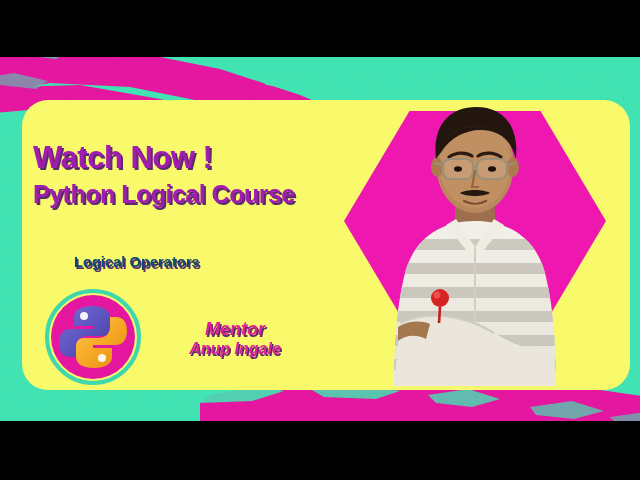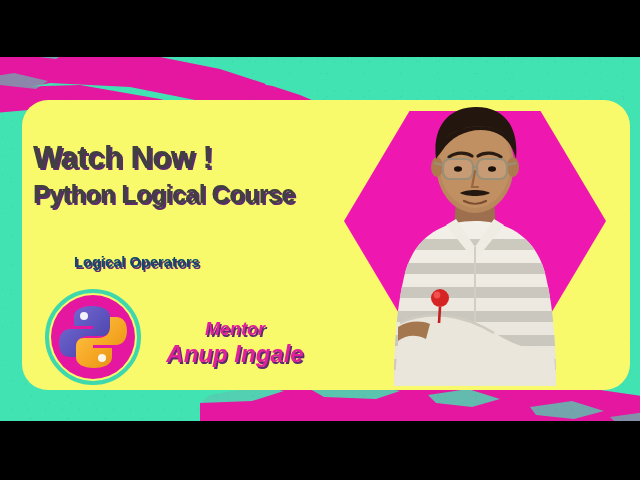--- a/index.html
+++ b/index.html
@@ -67,21 +67,21 @@
   
   #text-block {
     position: absolute;
     left: 32px;
     top: 85px;
     width: 330px;
     z-index: 30;
   }
   .headline {
     font-weight: bold;
-    color: #404040;
+    color: #a21caf;
     letter-spacing: -0.5px;
     line-height: 1;
     white-space: nowrap;
   }
   #watch-now {
     font-size: 31px;
     text-shadow: 2px 2px 0 #5C2A6E;
     margin: 0 0 9px 1px;
   }
   #course-title {
@@ -114,21 +114,21 @@
   }
   #mentor-label {
     font-size: 18px;
     font-weight: bold;
     color: #E0219B;
     text-shadow: 1.5px 1.5px 0 #5C2A6E;
     line-height: 1.15;
     white-space: nowrap;
   }
   #mentor-name {
-    font-size: 24px;
+    font-size: 16px;
     font-weight: bold;
     color: #E0219B;
     text-shadow: 1.5px 1.5px 0 #5C2A6E;
     line-height: 1.15;
     white-space: nowrap;
   }
 
   
   #python-badge {
     position: absolute;

